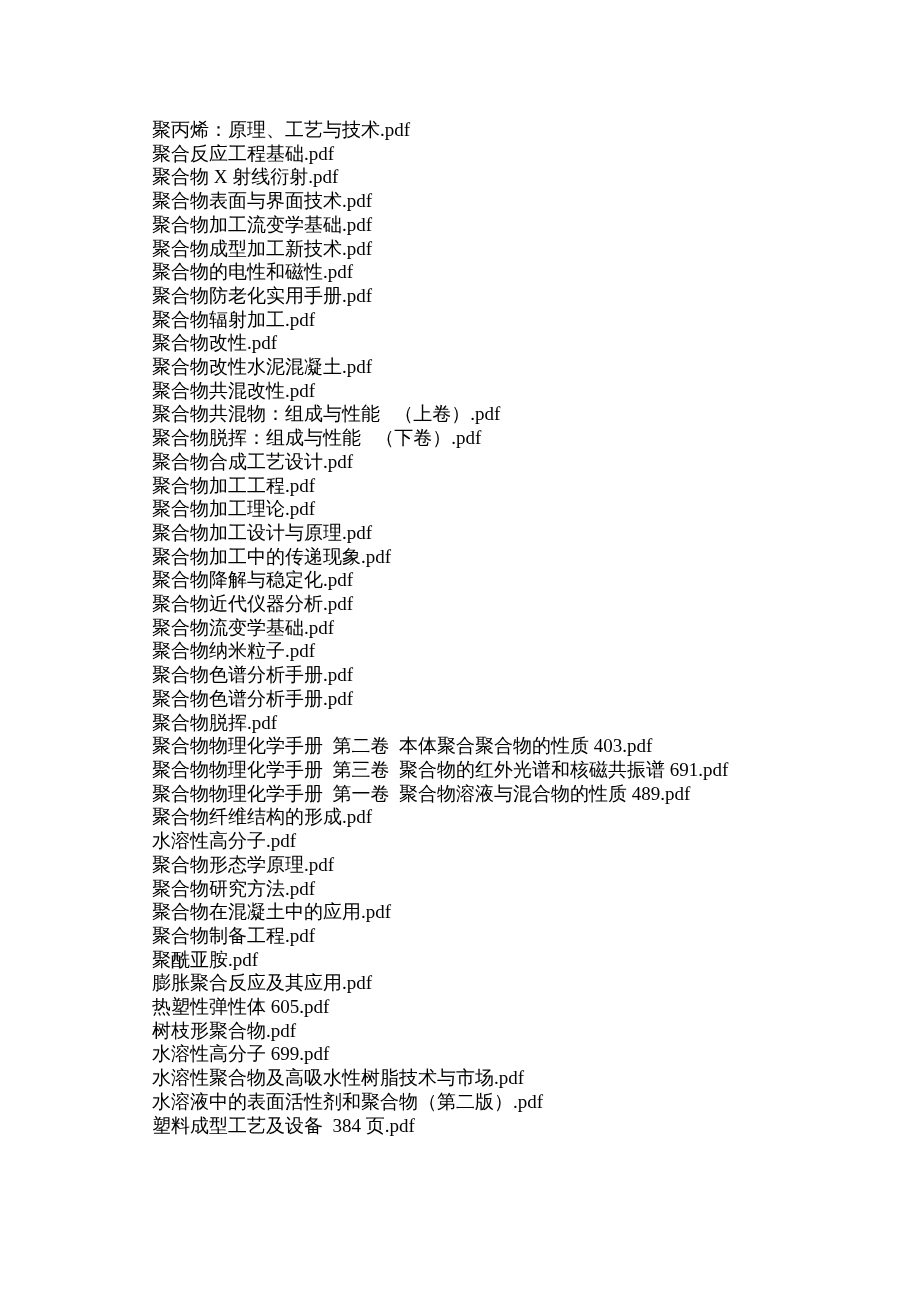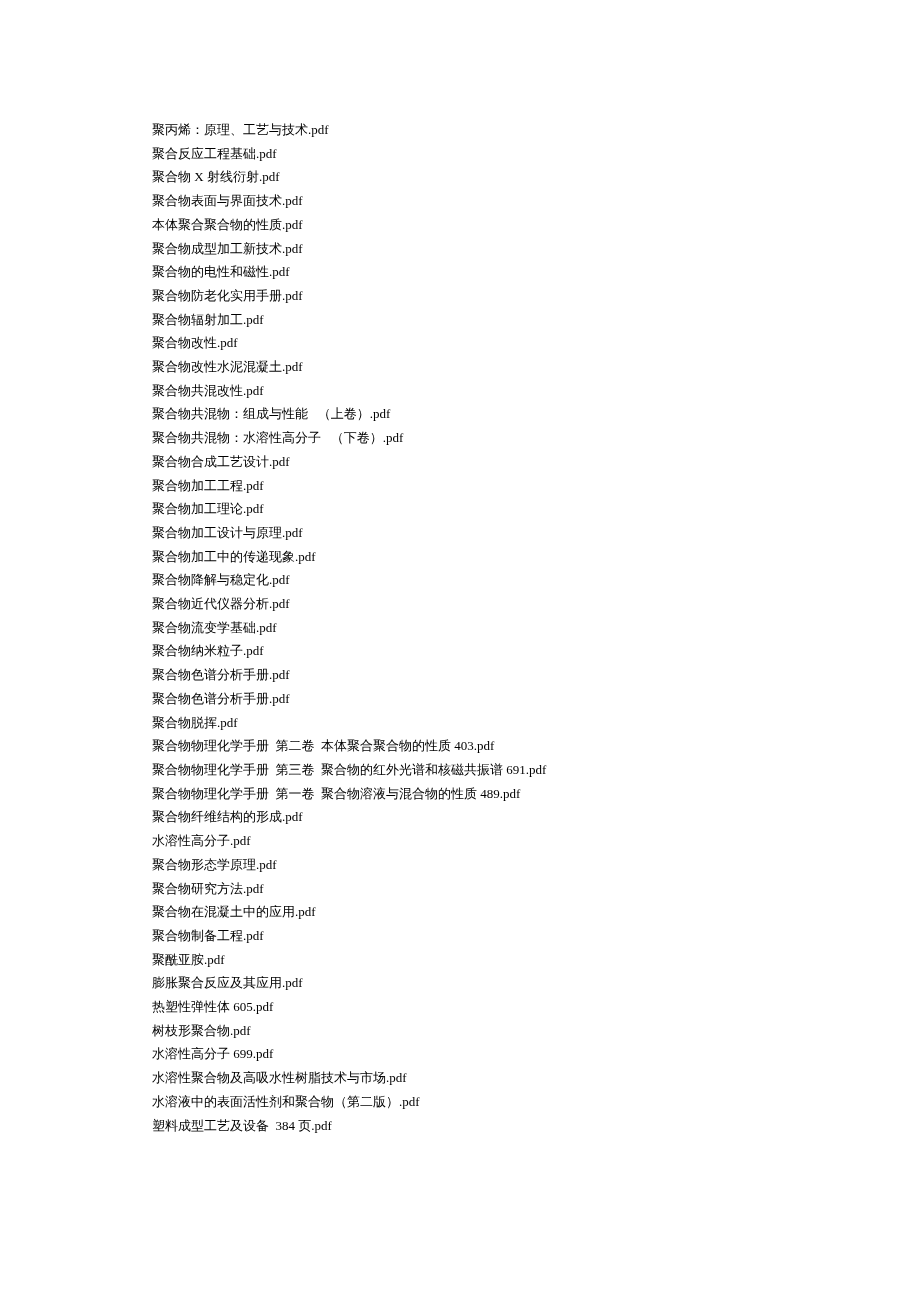--- a/index.html
+++ b/index.html
@@ -8,47 +8,47 @@
     width: 920px;
     background: #ffffff;
   }
   .page {
     width: 920px;
     height: 1302px;
     box-sizing: border-box;
     padding-top: 118px;
     padding-left: 152px;
     font-family: "SimSun", "NSimSun", "宋体", serif;
-    font-size: 13px;
+    font-size: 19px;
     line-height: 23.7px;
     color: #000000;
   }
   .line {
     white-space: pre;
   }
 </style>
 </head>
 <body>
 
 <div class="page">
   <div id="list">
       <div class="line">聚丙烯：原理、工艺与技术.pdf</div>
       <div class="line">聚合反应工程基础.pdf</div>
       <div class="line">聚合物 X 射线衍射.pdf</div>
       <div class="line">聚合物表面与界面技术.pdf</div>
-      <div class="line">本体聚合聚合物的性质.pdf</div>
+      <div class="line">聚合物加工流变学基础.pdf</div>
       <div class="line">聚合物成型加工新技术.pdf</div>
       <div class="line">聚合物的电性和磁性.pdf</div>
       <div class="line">聚合物防老化实用手册.pdf</div>
       <div class="line">聚合物辐射加工.pdf</div>
       <div class="line">聚合物改性.pdf</div>
       <div class="line">聚合物改性水泥混凝土.pdf</div>
       <div class="line">聚合物共混改性.pdf</div>
       <div class="line">聚合物共混物：组成与性能   （上卷）.pdf</div>
-      <div class="line">聚合物共混物：水溶性高分子   （下卷）.pdf</div>
+      <div class="line">聚合物脱挥：组成与性能   （下卷）.pdf</div>
       <div class="line">聚合物合成工艺设计.pdf</div>
       <div class="line">聚合物加工工程.pdf</div>
       <div class="line">聚合物加工理论.pdf</div>
       <div class="line">聚合物加工设计与原理.pdf</div>
       <div class="line">聚合物加工中的传递现象.pdf</div>
       <div class="line">聚合物降解与稳定化.pdf</div>
       <div class="line">聚合物近代仪器分析.pdf</div>
       <div class="line">聚合物流变学基础.pdf</div>
       <div class="line">聚合物纳米粒子.pdf</div>
       <div class="line">聚合物色谱分析手册.pdf</div>

